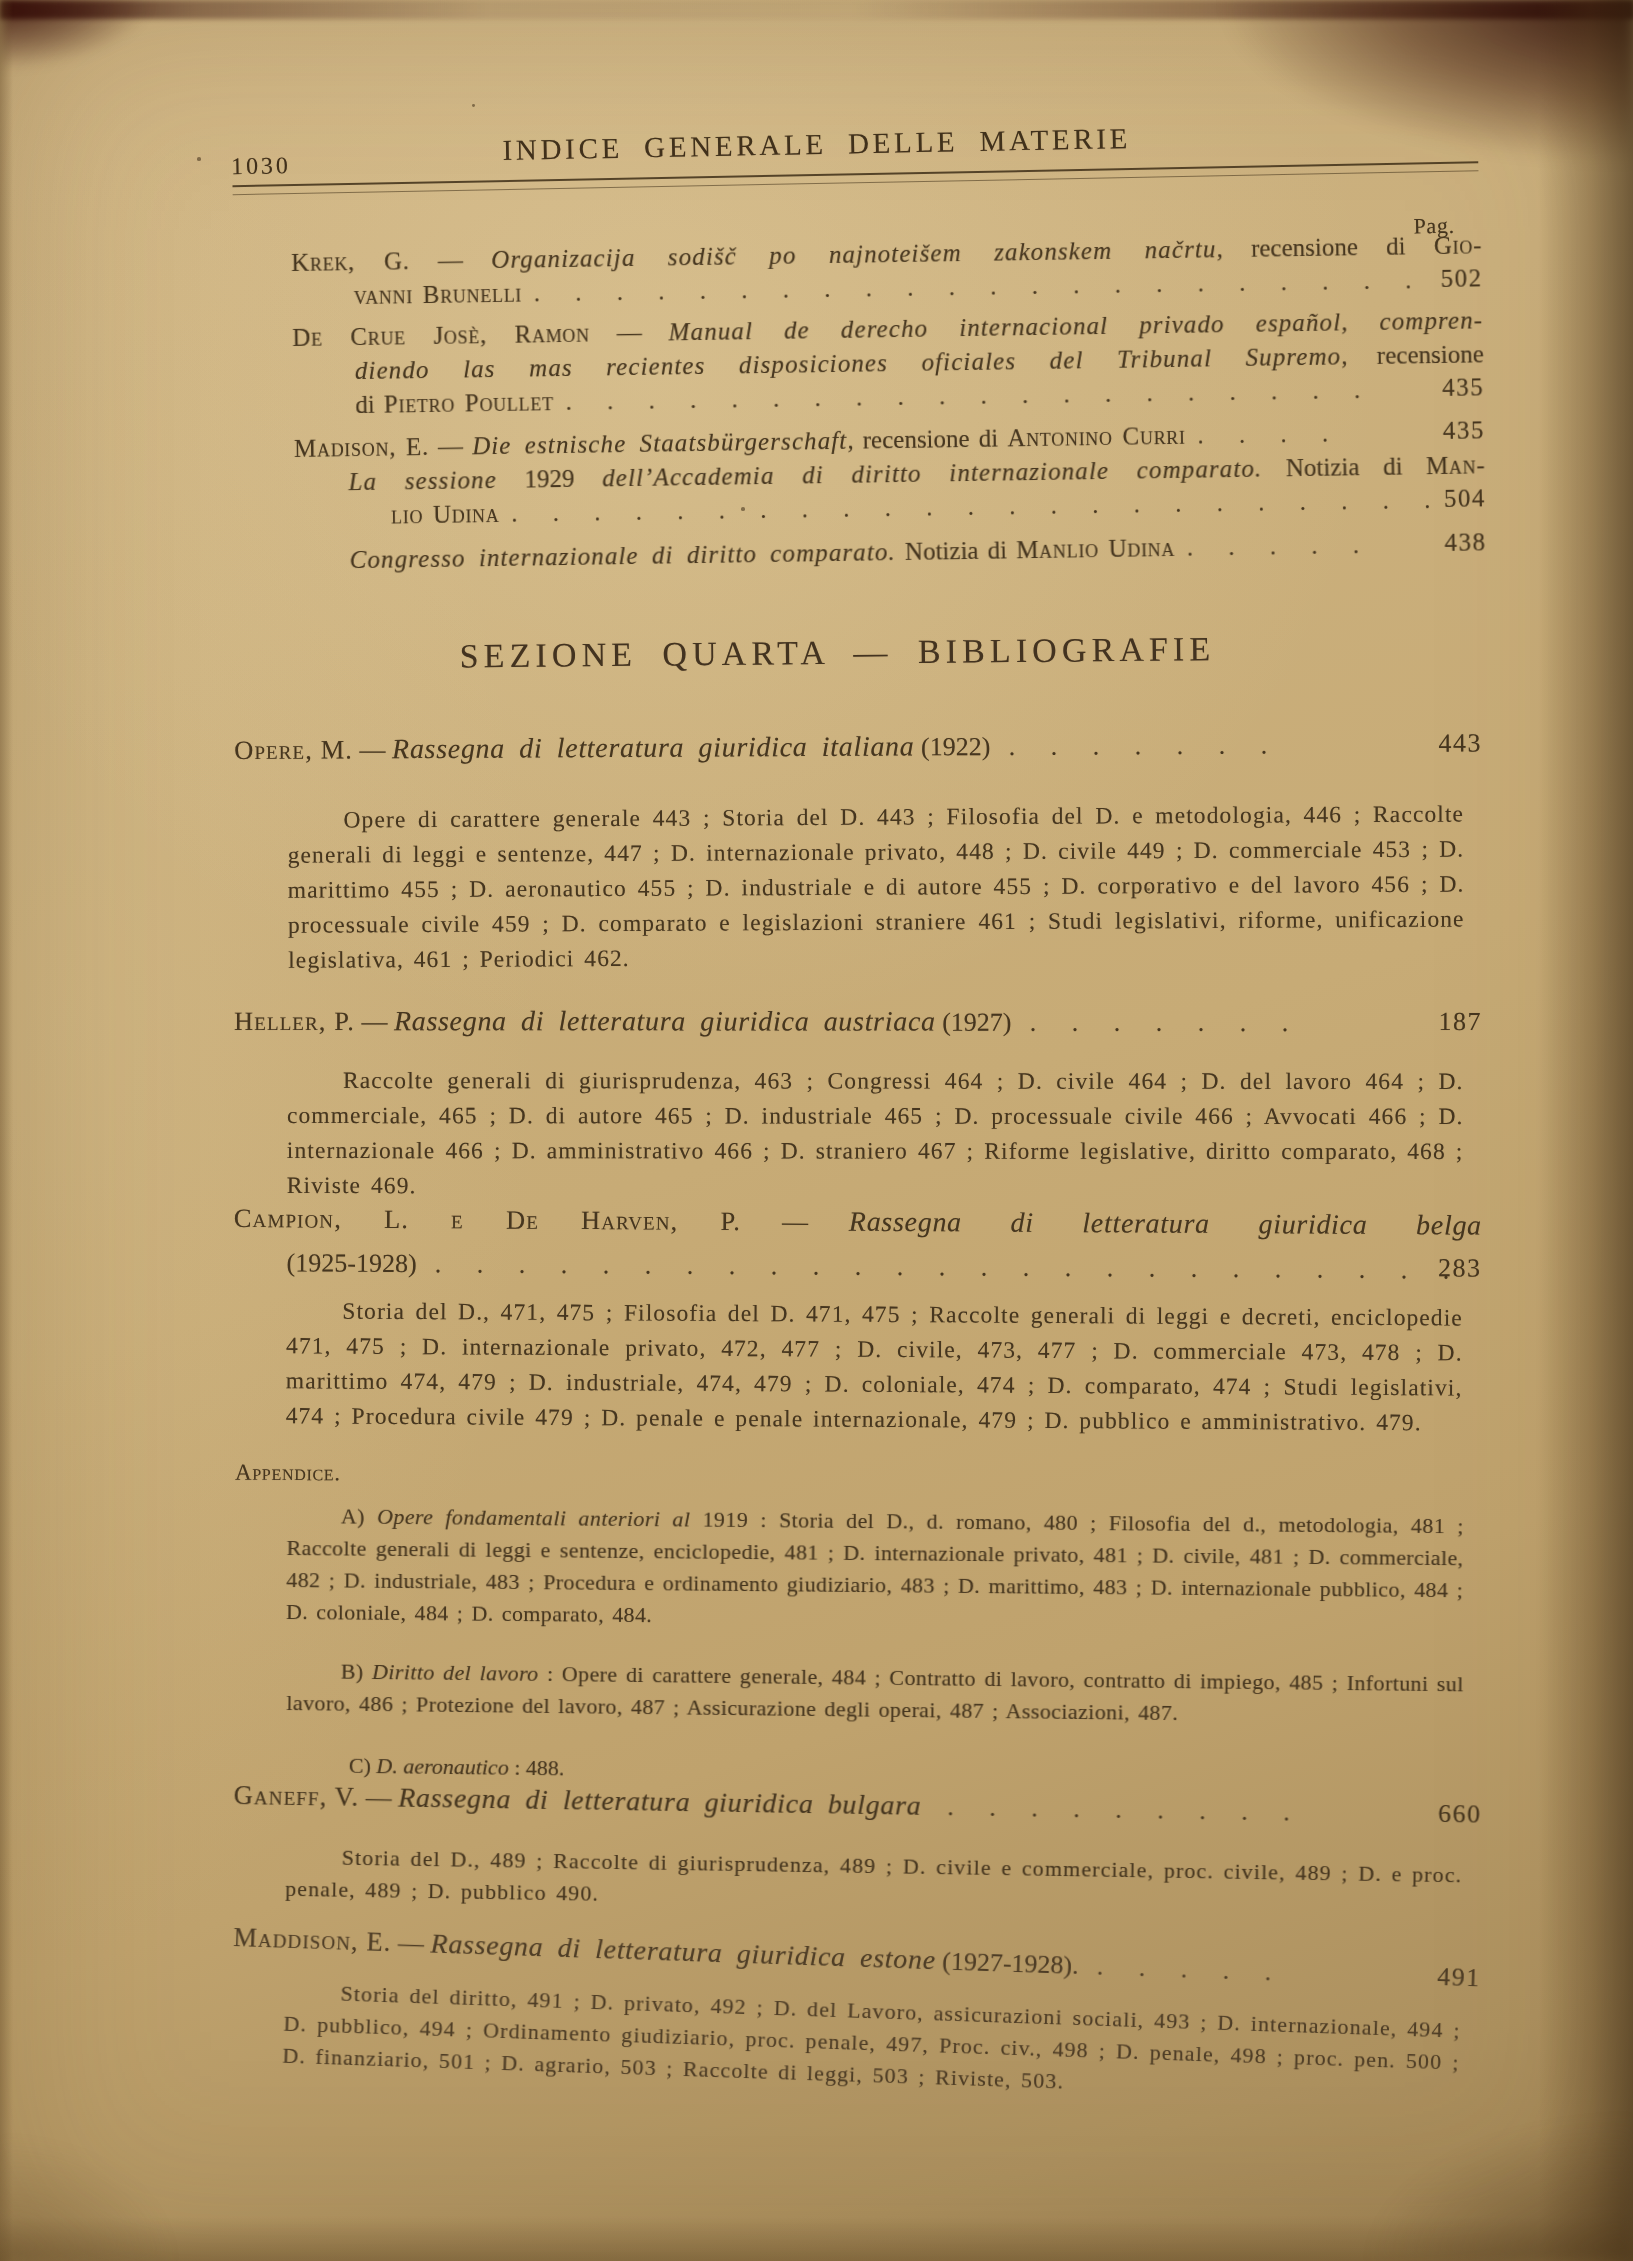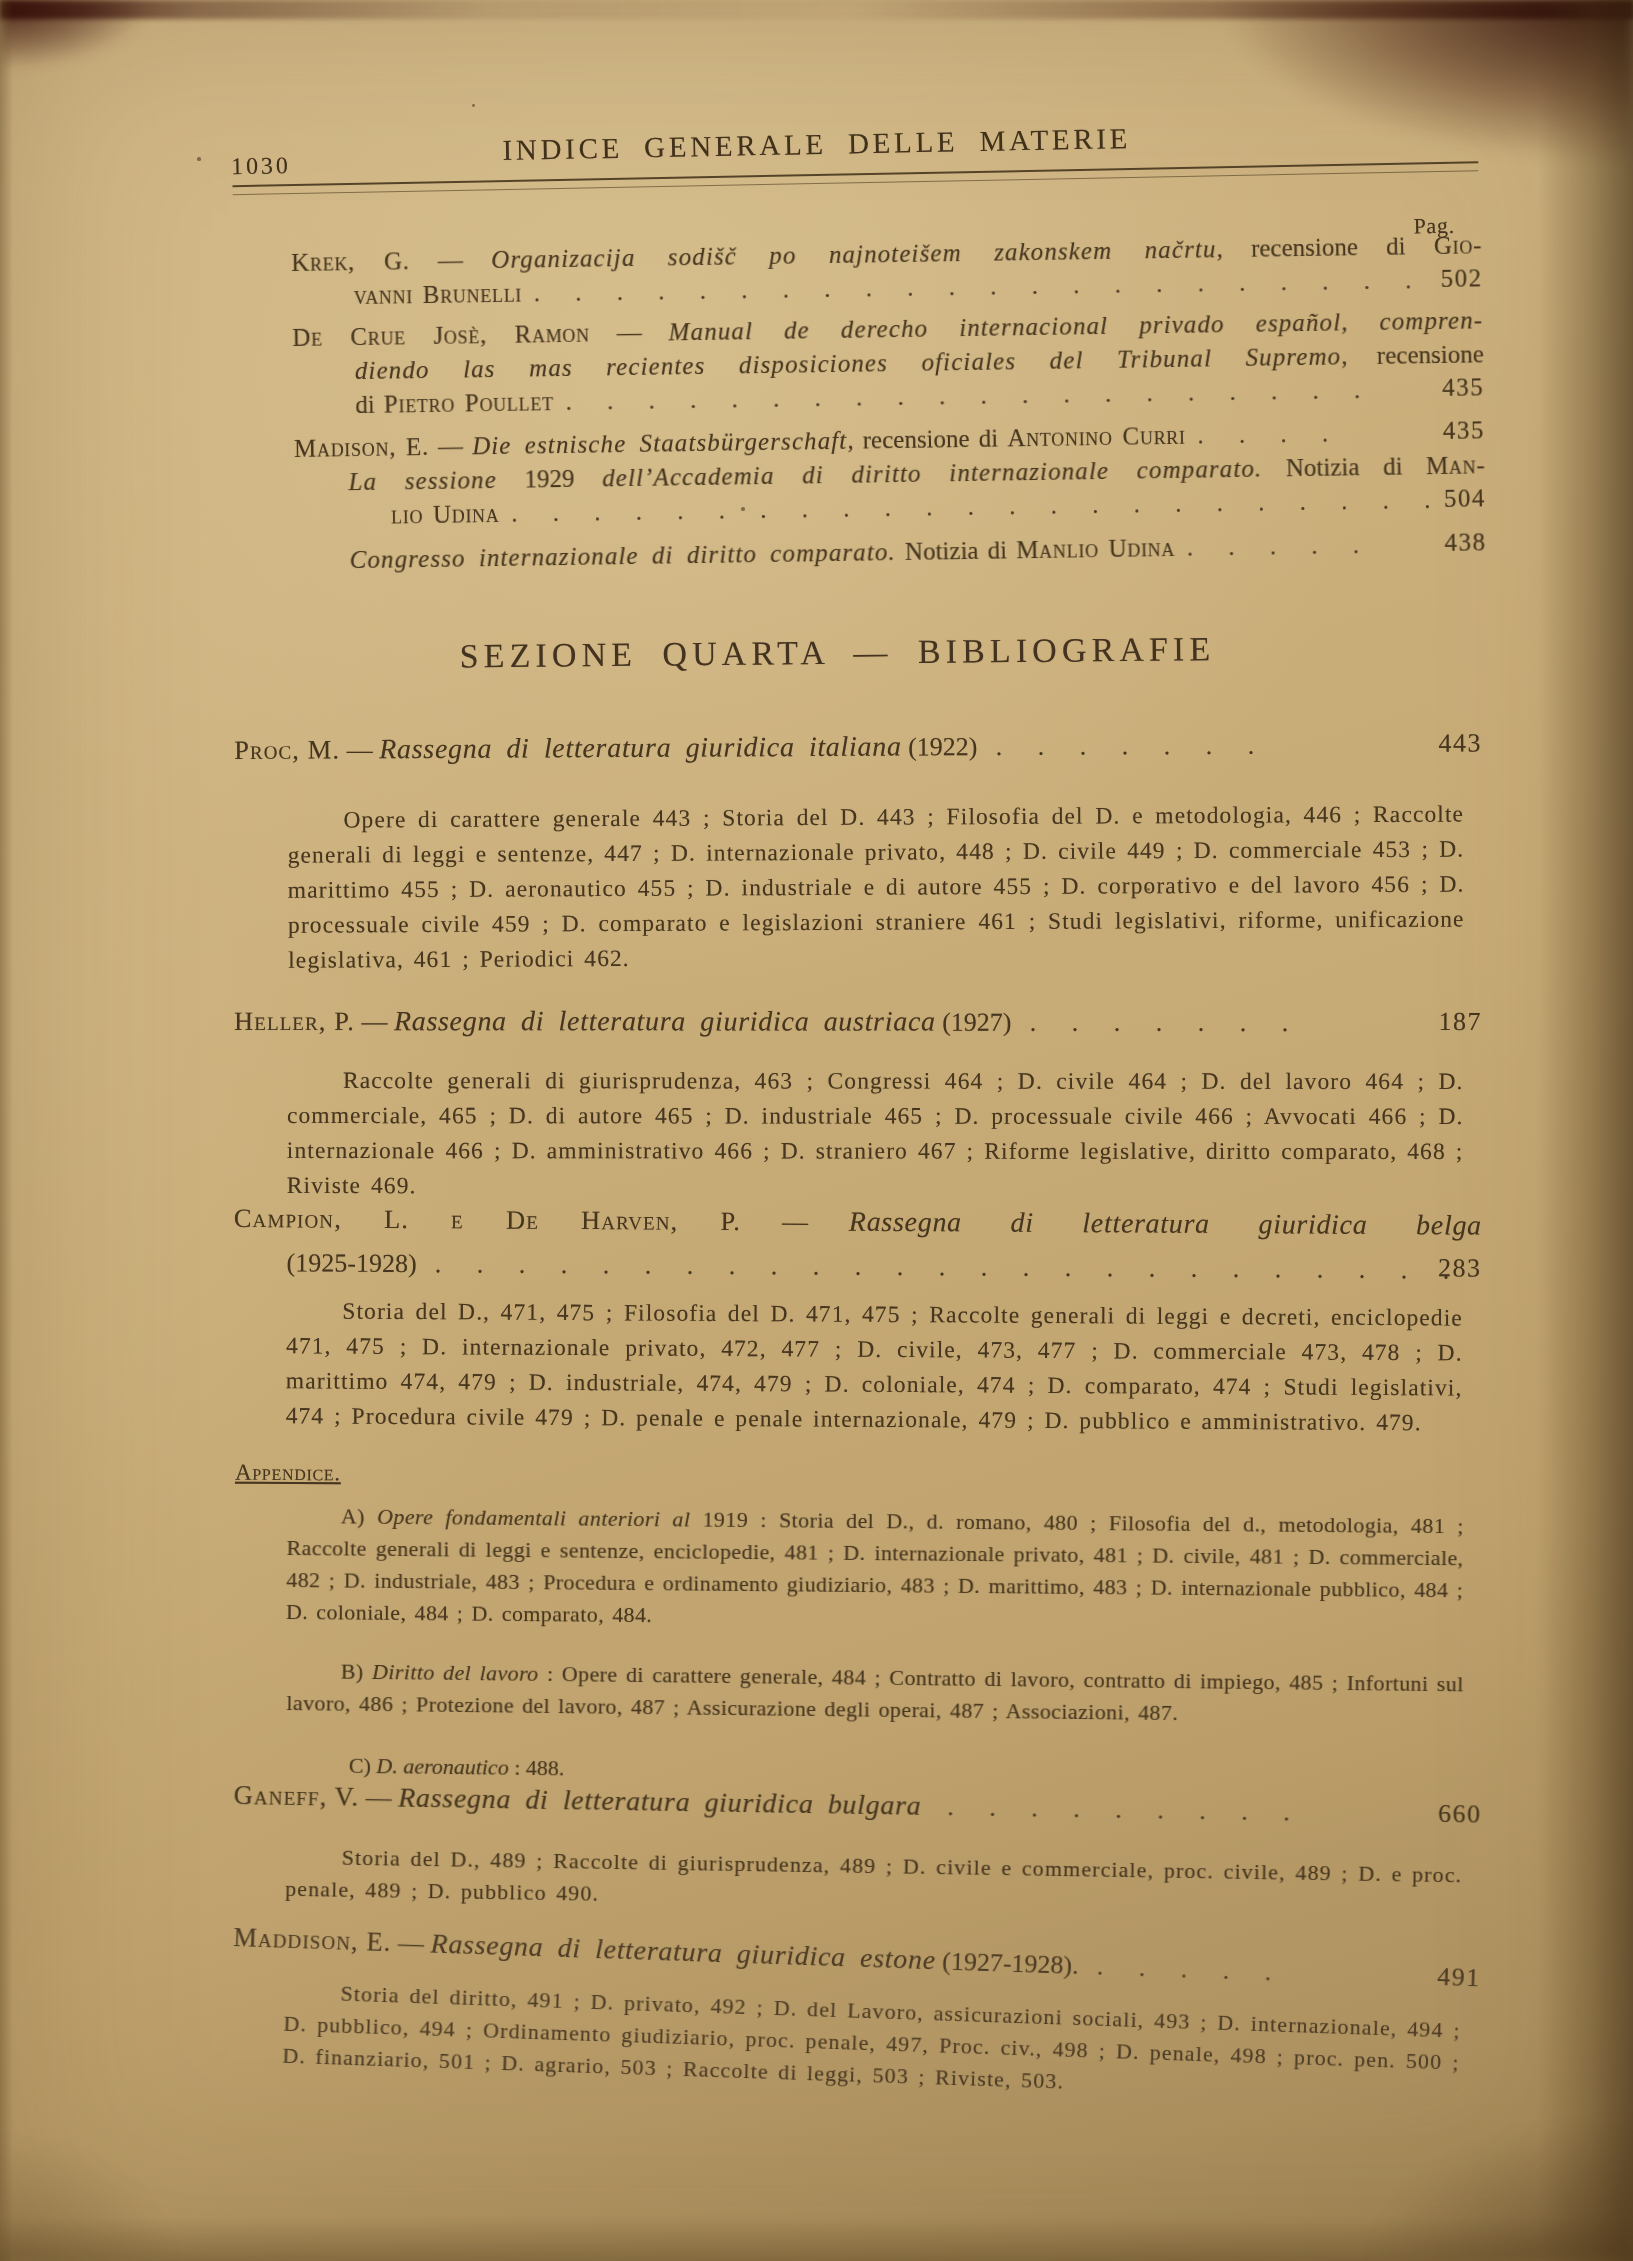--- a/index.html
+++ b/index.html
@@ -45,21 +45,21 @@
   .sc2{font-variant:small-caps;font-size:26.5px;letter-spacing:1.1px;}
   .bt{font-style:italic;font-size:28px;letter-spacing:0.7px;word-spacing:6.6px;}
   .body{margin:0;font-size:23.5px;line-height:35px;text-align:justify;letter-spacing:1.1px;word-spacing:2.9px;text-indent:56px;}
   .b-bori{top:732px;transform:rotate(-0.3deg);}
   .b-bori .body{margin:35px 18.4px 0 53px;}
   .b-heller{top:1003px;transform:rotate(0.05deg);}
   .b-heller .body{margin:23.5px 18.4px 0 53px;}
   .b-campion{top:1200px;transform:rotate(0.35deg);}
   .b-campion .l2{margin-top:8.8px;padding-left:53px;}
   .b-campion .body{margin:13.2px 18.4px 0 53px;}
-  .applabel{position:absolute;left:235px;top:1460px;font-size:23px;transform:rotate(0.4deg);letter-spacing:0.7px;text-decoration:underline;}
+  .applabel{position:absolute;left:235px;top:1460px;font-size:23px;transform:rotate(0.4deg);letter-spacing:0.7px;}
   .app{position:absolute;left:287px;width:1177px;font-size:22px;line-height:32px;text-align:justify;
     letter-spacing:0.4px;word-spacing:2.2px;margin:0;text-indent:54px;transform-origin:0 0;}
   .appA{top:1500px;transform:rotate(0.5deg);filter:blur(0.2px);}
   .appB{top:1655px;transform:rotate(0.65deg);filter:blur(0.3px);}
   .appC{position:absolute;left:287px;top:1752px;font-size:22px;padding-left:62px;transform:rotate(0.7deg);
     transform-origin:0 0;filter:blur(0.3px);}
   .b-ganeff{top:1777px;transform:rotate(0.9deg);filter:blur(0.3px);}
   .b-ganeff .body{margin:26.5px 18.4px 0 53px;font-size:22px;line-height:32px;}
   .b-maddison{top:1919px;transform:rotate(1.9deg);filter:blur(0.4px);color:#4e3d26;}
   .b-maddison .body{margin:19px 18.4px 0 53px;font-size:22px;line-height:32px;}
@@ -108,21 +108,21 @@
 
     <div class="ln fill indent1"><span class="it">La sessione </span><span>1929</span><span class="it"> dell’Accademia di diritto internazionale comparato.</span><span> Notizia di </span><span class="sc">Man-</span></div>
     <div class="ln indent2"><span class="sc">lio Udina</span><span class="dots">. . . . . . . . . . . . . . . . . . . . . . .</span><span class="pn">504</span></div>
 
     <div class="ln indent1 mt3"><span class="it">Congresso internazionale di diritto comparato.</span><span> Notizia di </span><span class="sc">Manlio Udina</span><span class="dots">. . . . .</span><span class="pn">438</span></div>
   </div>
 
   <div class="sechead">SEZIONE QUARTA — BIBLIOGRAFIE</div>
 
   <div class="bib b-bori">
-    <div class="ln bhead"><span class="sc2">Proc, M.</span><span> — </span><span class="bt">Rassegna di letteratura giuridica italiana</span><span> (1922) </span><span class="dots">. . . . . . .</span><span class="pn">443</span></div>
+    <div class="ln bhead"><span class="sc2">Opere, M.</span><span> — </span><span class="bt">Rassegna di letteratura giuridica italiana</span><span> (1922) </span><span class="dots">. . . . . . .</span><span class="pn">443</span></div>
     <p class="body">Opere di carattere generale 443 ; Storia del D. 443 ; Filosofia del D. e metodologia, 446 ; Raccolte generali di leggi e sentenze, 447 ; D. internazionale privato, 448 ; D. civile 449 ; D. commerciale 453 ; D. marittimo 455 ; D. aeronautico 455 ; D. industriale e di autore 455 ; D. corporativo e del lavoro 456 ; D. processuale civile 459 ; D. comparato e legislazioni straniere 461 ; Studi legislativi, riforme, unificazione legislativa, 461 ; Periodici 462.</p>
   </div>
 
   <div class="bib b-heller">
     <div class="ln bhead"><span class="sc2">Heller, P.</span><span> — </span><span class="bt">Rassegna di letteratura giuridica austriaca</span><span> (1927) </span><span class="dots">. . . . . . .</span><span class="pn">187</span></div>
     <p class="body">Raccolte generali di giurisprudenza, 463 ; Congressi 464 ; D. civile 464 ; D. del lavoro 464 ; D. commerciale, 465 ; D. di autore 465 ; D. industriale 465 ; D. processuale civile 466 ; Avvocati 466 ; D. internazionale 466 ; D. amministrativo 466 ; D. straniero 467 ; Riforme legislative, diritto comparato, 468 ; Riviste 469.</p>
   </div>
 
   <div class="bib b-campion">
     <div class="ln fill bhead"><span class="sc2">Campion, L. e De Harven, P.</span><span> — </span><span class="bt">Rassegna di letteratura giuridica belga</span></div>

